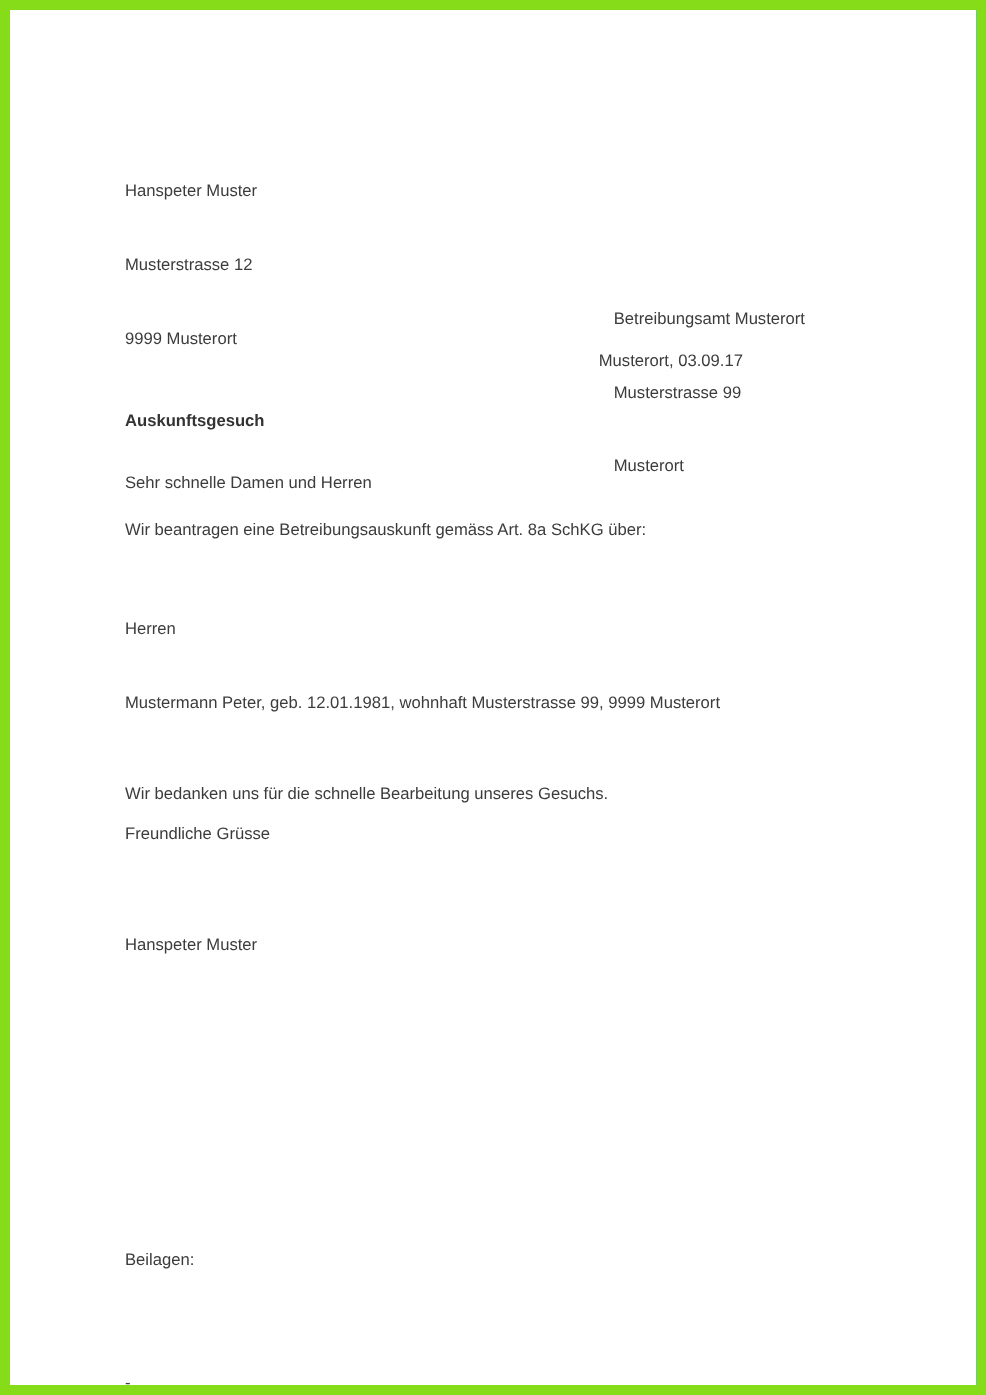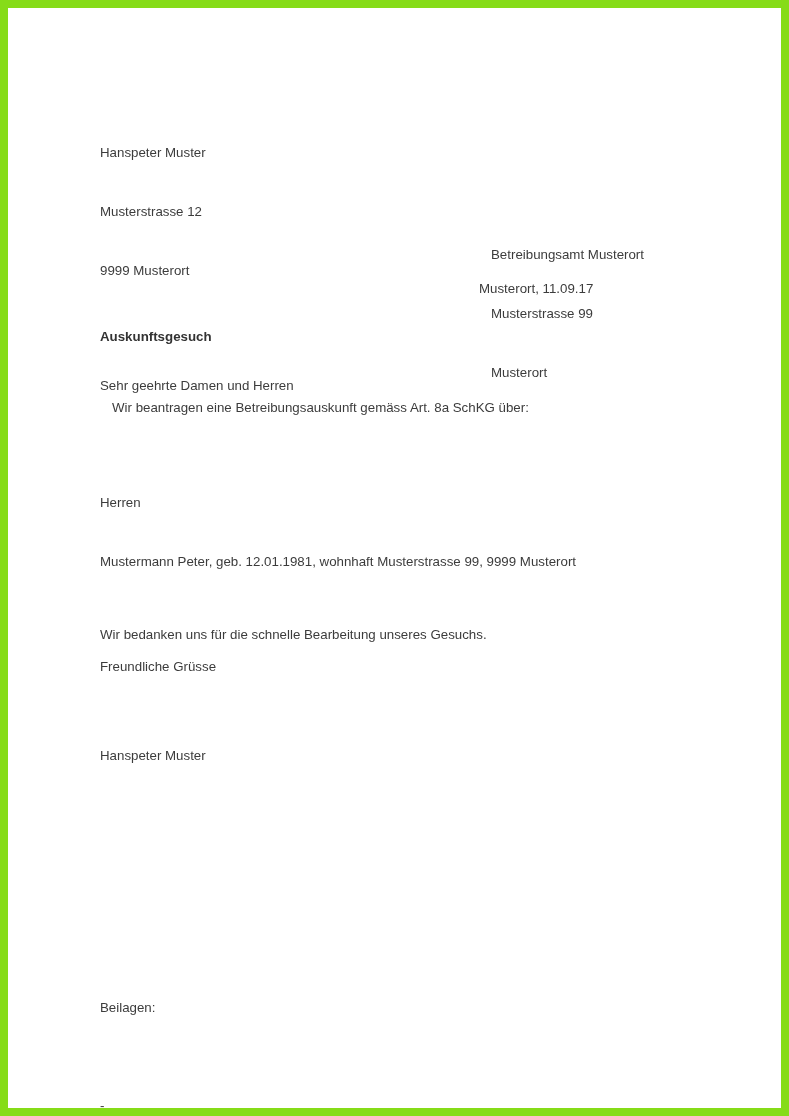--- a/index.html
+++ b/index.html
@@ -73,22 +73,21 @@
 
   
   .salutation {
     left: 92px;
     top: 368px;
   }
 
   
   .request {
     left: 92px;
-    top: 390px;
-    margin-left: 12px;
+    top: 406px;
   }
 
   
   .person {
     left: 92px;
     top: 446px;
   }
 
   
   .reason {
@@ -151,25 +150,25 @@
       <span class="line">Musterstrasse 12</span>
       <span class="line">9999 Musterort</span>
     </div>
 
     <div class="block recipient">
       <span class="line">Betreibungsamt Musterort</span>
       <span class="line">Musterstrasse 99</span>
       <span class="line">Musterort</span>
     </div>
 
-    <div class="block placedate">Musterort, 11.09.17</div>
+    <div class="block placedate">Musterort, 03.09.17</div>
 
     <div class="block subject">Auskunftsgesuch</div>
 
-    <div class="block salutation">Sehr geehrte Damen und Herren</div>
+    <div class="block salutation">Sehr schnelle Damen und Herren</div>
 
     <div class="block request">Wir beantragen eine Betreibungsauskunft gemäss Art. 8a SchKG über:</div>
 
     <div class="block person">
       <span class="line">Herren</span>
       <span class="line">Mustermann Peter, geb. 12.01.1981, wohnhaft Musterstrasse 99, 9999 Musterort</span>
     </div>
 
     <div class="block reason">
     </div>

